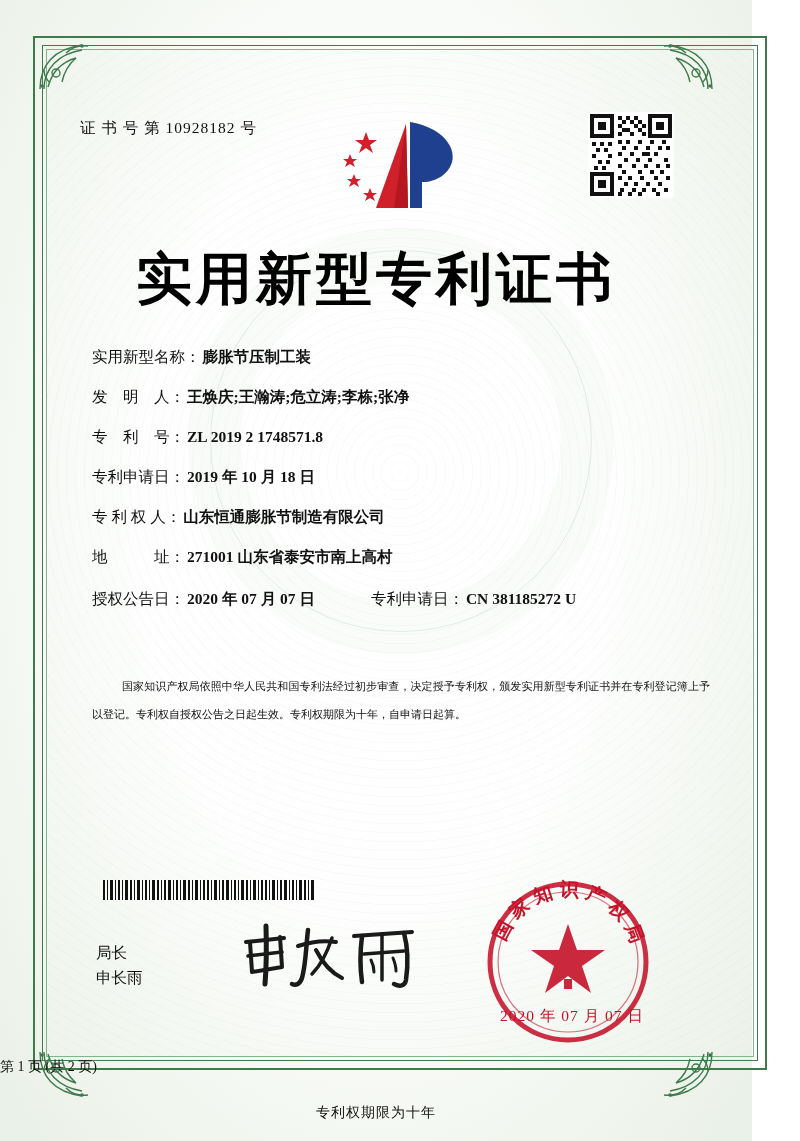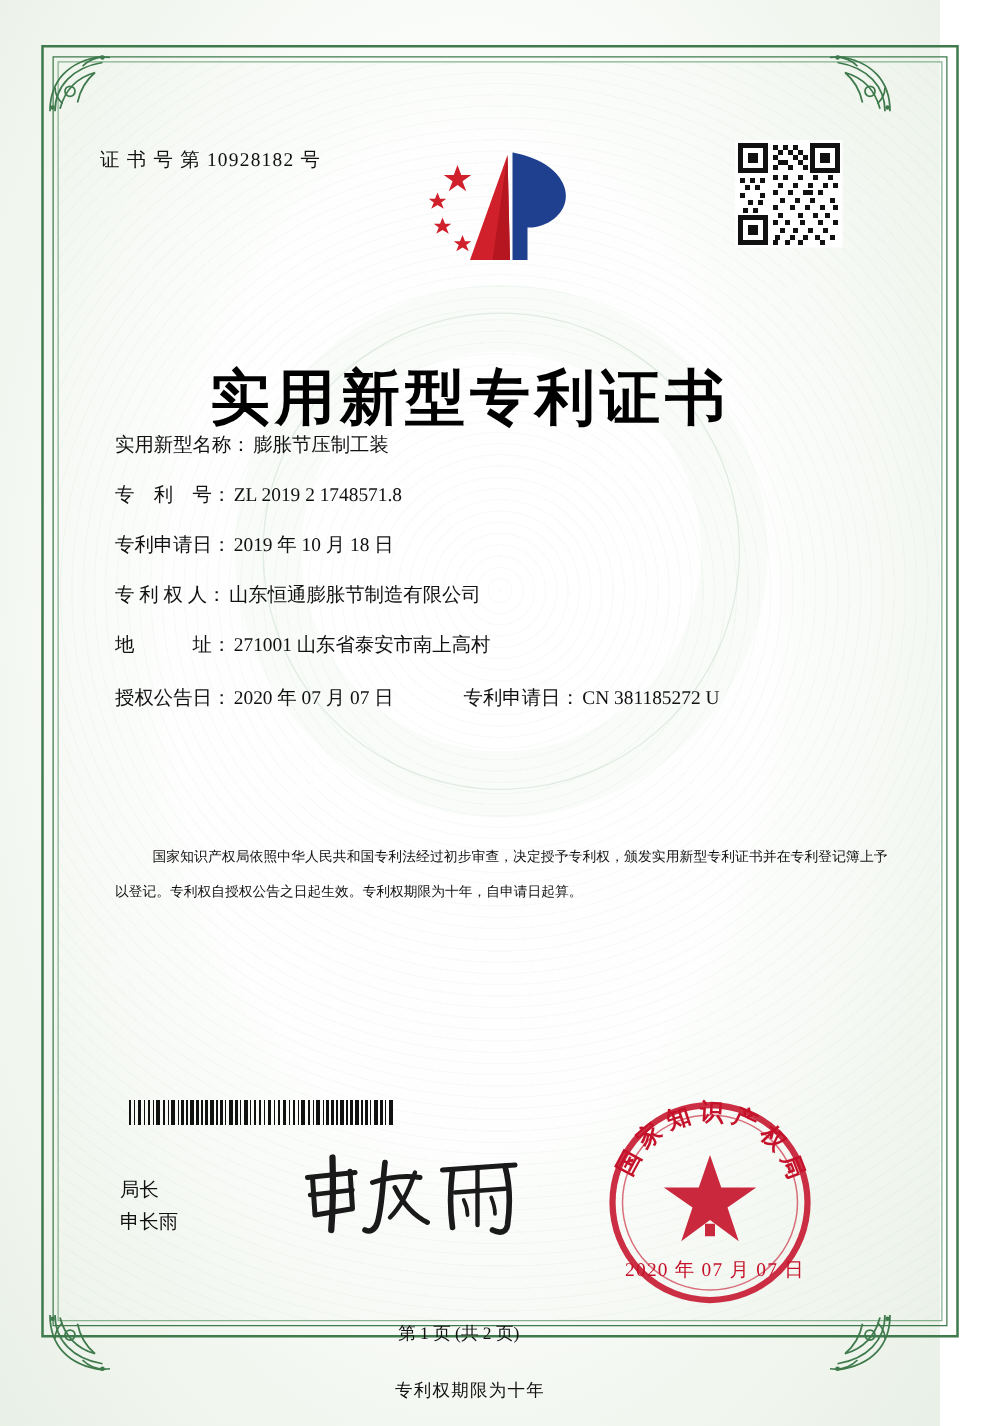--- a/index.html
+++ b/index.html
@@ -101,26 +101,25 @@
     position: absolute;
     right: 78px; top: 112px;
     width: 86px; height: 86px;
   }
 
   .doc-title {
     position: absolute;
     left: 0; right: 0;
     top: 242px;
     text-align: center;
-    font-size: 48px;
+    font-size: 56px;
     font-weight: bold;
     letter-spacing: 4px;
     color: #000;
     font-family: "Liberation Serif", serif;
-    margin-top: 44px;
   }
 
   
   .fields {
     position: absolute;
     left: 92px;
     top: 348px;
     width: 620px;
   }
   .field-row {
@@ -130,20 +129,21 @@
     font-size: 15.5px;
     line-height: 1.2;
   }
   .field-label {
     white-space: pre;
     color: #111;
   }
   .field-value {
     color: #111;
     padding-left: 2px;
+    font-weight: bold;
   }
 
   .dual-row {
     display: flex;
     align-items: center;
     font-size: 15.5px;
     margin-bottom: 21.5px;
   }
   .dual-row .seg2 { margin-left: 56px; }
 
@@ -203,21 +203,20 @@
     top: 1006px;
     font-size: 15.5px;
     color: #c5122a;
     letter-spacing: 1px;
   }
 
   .page-num {
     position: absolute;
     left: 0; right: 18px;
     top: 1058px;
-    text-align: center;
     font-size: 14px;
     color: #111;
   }
   .footer-note {
     position: absolute;
     left: 0; right: 0;
     top: 1104px;
     text-align: center;
     font-size: 14px;
     color: #111;
@@ -413,20 +412,24 @@
 
   <div class="doc-title">实用新型专利证书</div>
 
   <div class="fields">
 
     <div class="field-row">
       <span class="field-label">实用新型名称：</span>
       <span class="field-value">膨胀节压制工装</span>
     </div>
 
+    <div class="field-row">
+      <span class="field-label">发　明　人：</span>
+      <span class="field-value">王焕庆;王瀚涛;危立涛;李栋;张净</span>
+    </div>
 
     <div class="field-row">
       <span class="field-label">专　利　号：</span>
       <span class="field-value">ZL 2019 2 1748571.8</span>
     </div>
 
     <div class="field-row">
       <span class="field-label">专利申请日：</span>
       <span class="field-value">2019 年 10 月 18 日</span>
     </div>

